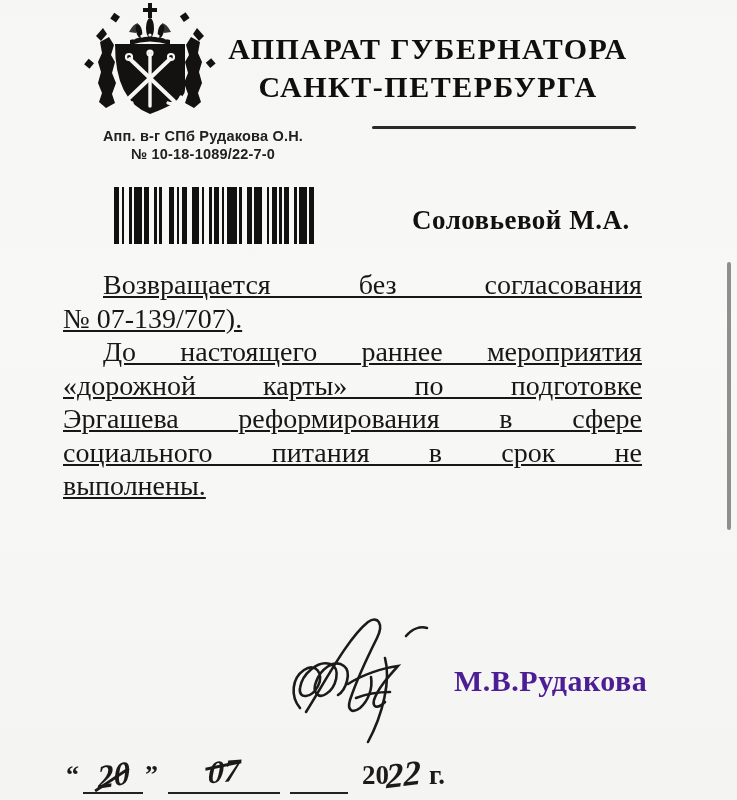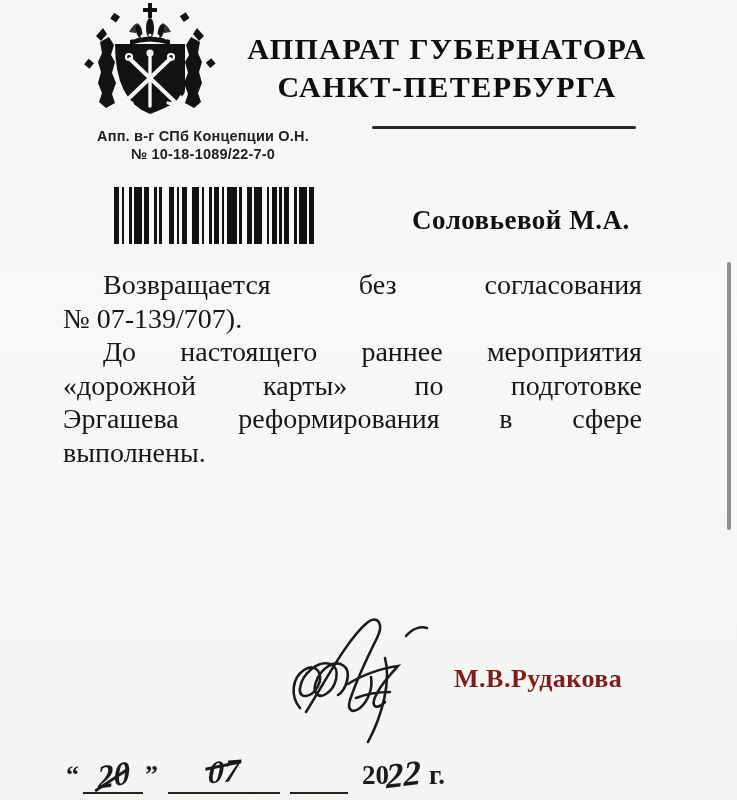--- a/index.html
+++ b/index.html
@@ -18,21 +18,20 @@
 
   
   .org-title {
     left:228px; top:30px; width:400px;
     text-align:center;
     font-weight:700;
     font-size:30px;
     line-height:38px;
     letter-spacing:1.5px;
     color:#100f0e;
-    margin-left:19px;
   }
   .title-rule {
     left:372px; top:126px; width:264px; height:3px;
     background:#2b2a28; border-radius:2px;
   }
 
   
   .stamp {
     left:88px; top:128px; width:230px;
     text-align:center;
@@ -55,30 +54,31 @@
     font-size:27px; font-weight:700; color:#121110;
     letter-spacing:.5px;
   }
 
   
   .body-text {
     left:63px; top:268px; width:579px;
     font-size:28px;
     line-height:33.5px;
     color:#181716;
+    text-decoration:underline;
   }
   .bline { text-align:justify; text-align-last:justify; white-space:nowrap; }
   .bline.indent { padding-left:40px; }
   .bline.last { text-align:right; text-align-last:left; }
 
   
   .sig-svg { left:286px; top:596px; width:162px; height:152px; }
   .sig-name {
     left:454px; top:664px;
-    font-size:26px; font-weight:700; color:#7f1d1d;
+    font-size:30px; font-weight:700; color:#4c1d95;
     letter-spacing:.5px;
   }
 
   
   .date-row {
     left:66px; top:742px; height:52px;
     display:flex; align-items:flex-end;
     font-size:27px; font-weight:700; color:#1c1b1a;
   }
   .blank { border-bottom:2.5px solid #23221f; display:inline-flex; justify-content:center; }
@@ -158,21 +158,21 @@
   </g>
 </svg>
 
 <div class="abs org-title">
   <div>АППАРАТ ГУБЕРНАТОРА</div>
   <div>САНКТ-ПЕТЕРБУРГА</div>
 </div>
 <div class="abs title-rule"></div>
 
 <div class="abs stamp">
-  <div>Апп. в-г СПб Концепции О.Н.</div>
+  <div>Апп. в-г СПб Рудакова О.Н.</div>
   <div>№ 10-18-1089/22-7-0</div>
 </div>
 <div class="abs barcode">
     <span class="bar" style="width: 5px; background: rgb(17, 17, 17);"></span>
     <span class="bar" style="width: 2.5px; background: transparent;"></span>
     <span class="bar" style="width: 2.5px; background: rgb(17, 17, 17);"></span>
     <span class="bar" style="width: 5px; background: transparent;"></span>
     <span class="bar" style="width: 2.5px; background: rgb(17, 17, 17);"></span>
     <span class="bar" style="width: 2.5px; background: transparent;"></span>
     <span class="bar" style="width: 7.5px; background: rgb(17, 17, 17);"></span>
@@ -224,20 +224,21 @@
   </div>
 
 <div class="abs recipient">Соловьевой М.А.</div>
 
 <div class="abs body-text">
   <div class="bline indent">Возвращается без согласования</div>
   <div class="bline last">№ 07-139/707).</div>
   <div class="bline indent">До настоящего раннее мероприятия</div>
   <div class="bline">«дорожной карты» по подготовке</div>
   <div class="bline">Эргашева реформирования в сфере</div>
+  <div class="bline">социального питания в срок не</div>
   <div class="bline last">выполнены.</div>
 </div>
 
 <svg class="abs sig-svg" viewBox="0 0 162 152" xmlns="http://www.w3.org/2000/svg">
   <g stroke="#1c1b1a" stroke-width="2.6" fill="none" stroke-linecap="round">
     <path d="M14,112 C4,100 6,82 18,74 C30,66 38,78 32,90 C26,102 12,104 14,92 C16,78 32,64 44,68 C56,72 50,92 40,98 C32,103 26,96 30,86 C34,74 48,62 58,70 C66,76 60,94 52,99"></path>
     <path d="M20,116 C40,84 62,42 82,26 C92,19 98,28 91,42 C83,58 70,86 64,104 C61,114 66,118 74,112 C82,105 87,93 85,81"></path>
     <path d="M62,88 C76,79 96,72 112,70 C103,80 92,92 88,104 C86,112 92,113 99,106"></path>
     <path d="M99,62 C105,84 97,118 82,146"></path>
     <path d="M70,102 C80,98 94,96 104,96"></path>

